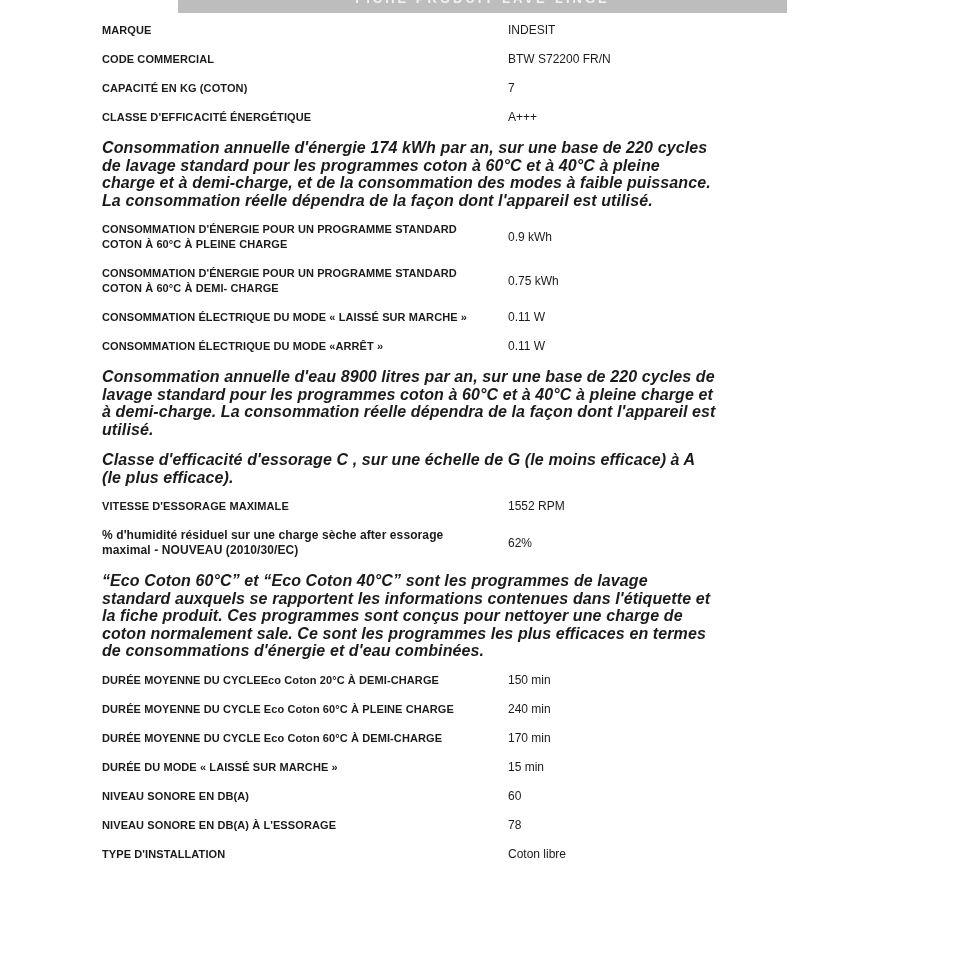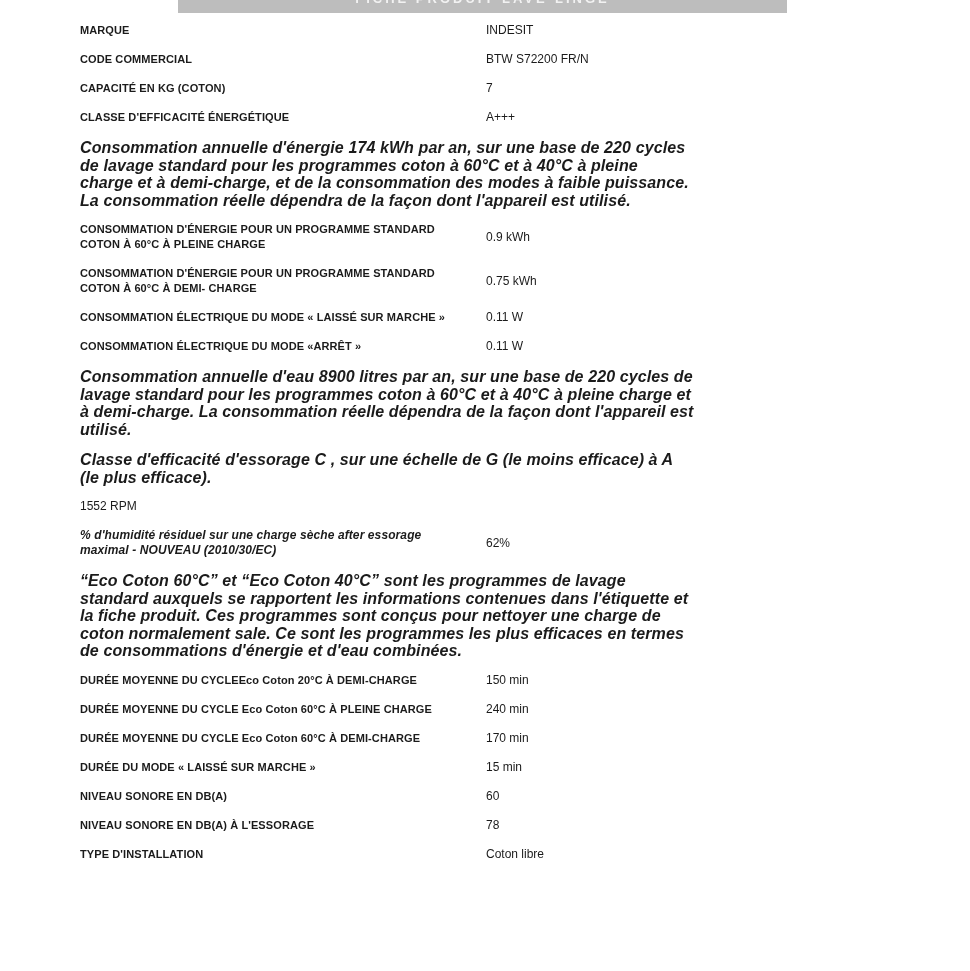--- a/index.html
+++ b/index.html
@@ -30,40 +30,39 @@
     display: block;
     margin-top: -9px;
     line-height: 15px;
     font-size: 13px;
     font-weight: bold;
     letter-spacing: 3px;
     color: var(--bar-text);
     white-space: nowrap;
   }
   .sheet {
-    margin-left: 80px;
+    margin-left: 102px;
     width: 614px;
     padding-top: 10px;
   }
   .spec-row {
     display: flex;
     align-items: center;
     min-height: 15px;
     margin-bottom: 14px;
   }
   .spec-row .label {
     width: 406px;
     padding-right: 28px;
     font-weight: bold;
     font-size: 11px;
     line-height: 15px;
     letter-spacing: 0.1px;
   }
   .spec-row .label.italic-label {
-    font-style: italic;
     font-size: 12px;
   }
   .spec-row .value {
     flex: 1;
     font-size: 12px;
     line-height: 15px;
     white-space: nowrap;
   }
   .note-para {
     font-weight: bold;
@@ -123,20 +122,21 @@
   <div class="spec-row">
     <div class="label">CONSOMMATION ÉLECTRIQUE DU MODE «ARRÊT »</div>
     <div class="value">0.11 W</div>
   </div>
 
   <div class="note-para">Consommation annuelle d'eau 8900 litres par an, sur une base de 220 cycles de lavage standard pour les programmes coton à 60°C et à 40°C à pleine charge et à demi-charge. La consommation réelle dépendra de la façon dont l'appareil est utilisé.</div>
 
   <div class="note-para">Classe d'efficacité d'essorage C , sur une échelle de G (le moins efficace) à A (le plus efficace).</div>
 
   <div class="spec-row">
+    <div class="label">VITESSE D'ESSORAGE MAXIMALE</div>
     <div class="value">1552 RPM</div>
   </div>
 
   <div class="spec-row">
     <div class="label italic-label">% d'humidité résiduel sur une charge sèche after essorage maximal - NOUVEAU (2010/30/EC)</div>
     <div class="value">62%</div>
   </div>
 
   <div class="note-para">“Eco Coton 60°C” et “Eco Coton 40°C” sont les programmes de lavage standard auxquels se rapportent les informations contenues dans l'étiquette et la fiche produit. Ces programmes sont conçus pour nettoyer une charge de coton normalement sale. Ce sont les programmes les plus efficaces en termes de consommations d'énergie et d'eau combinées.</div>
 

